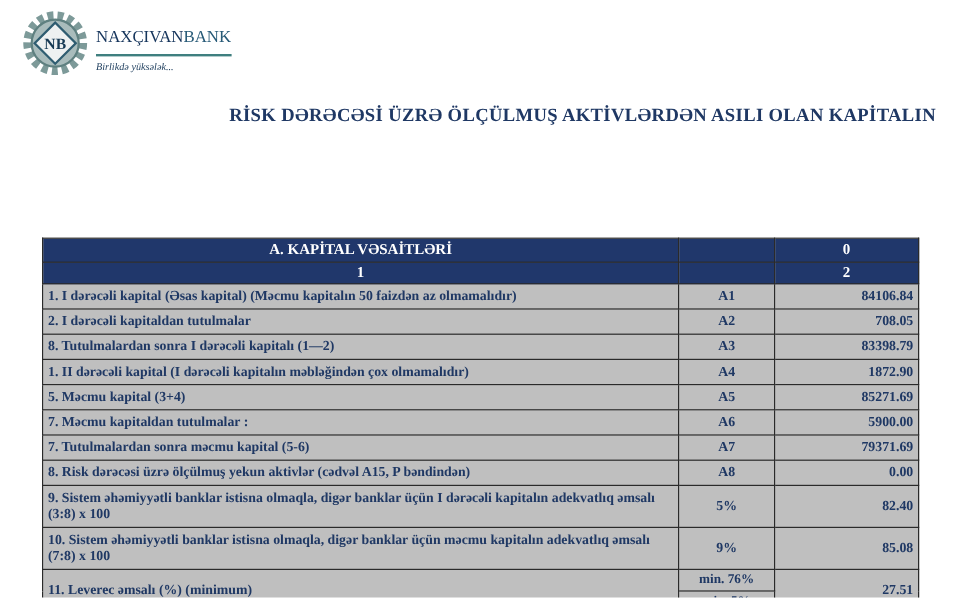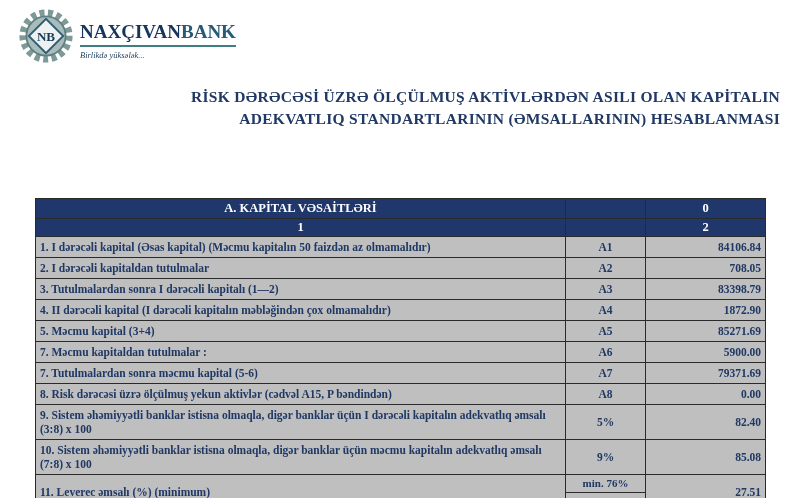--- a/index.html
+++ b/index.html
@@ -2,21 +2,21 @@
 <html><head>
 <meta charset="utf-8">
 <style>
   html,body{margin:0;padding:0;background:#ffffff;}
   body{width:800px;height:498px;overflow:hidden;font-family:"Liberation Serif",serif;}
   .page{position:relative;width:780px;height:498px;background:#ffffff;}
 
   
   .logo{position:absolute;left:18px;top:8px;display:flex;align-items:flex-start;}
   .logo-text{margin-left:6px;margin-top:14px;display:flex;flex-direction:column;}
-  .logo-name{font-size:19px;font-weight:bold;color:#16355c;letter-spacing:0px;white-space:nowrap;line-height:20px;text-align:center;}
+  .logo-name{font-size:14px;font-weight:normal;color:#16355c;letter-spacing:0px;white-space:nowrap;line-height:20px;text-align:center;}
   .logo-name .bank{color:#275a77;}
   .logo-rule{height:2px;background:#3f7f7f;margin-top:3px;width:100%;}
   .logo-tagline{font-size:8.5px;font-style:italic;color:#1c3c5c;text-align:left;margin-top:3px;}
 
   
   .title{position:absolute;left:0;right:0;top:86px;text-align:right;color:#1f3864;font-weight:bold;font-size:15.5px;line-height:22px;letter-spacing:0.3px;}
   .dateblock{position:absolute;right:35px;top:157px;text-align:right;color:#111111;font-size:13.5px;line-height:19px;}
 
   
   table.cap{position:absolute;left:35px;top:198px;width:730px;border-collapse:collapse;table-layout:fixed;}
@@ -46,21 +46,20 @@
     </svg>
     <div class="logo-text">
       <div class="logo-name"><span>NAXÇIVAN</span><span class="bank">BANK</span></div>
       <div class="logo-rule"></div>
       <div class="logo-tagline">Birlikdə yüksələk...</div>
     </div>
   </div>
 
   <div class="title">
     <div>RİSK DƏRƏCƏSİ ÜZRƏ ÖLÇÜLMUŞ AKTİVLƏRDƏN ASILI OLAN KAPİTALIN</div>
-    <div>ADEKVATLIQ STANDARTLARININ (ƏMSALLARININ) HESABLANMASI</div>
   </div>
 
 
   <table class="cap">
     <colgroup>
         <col class="c-label">
         <col class="c-code">
         <col class="c-value">
       </colgroup>
     <tbody>
@@ -79,26 +78,26 @@
         <td class="lbl">1. I dərəcəli kapital (Əsas kapital) (Məcmu kapitalın 50 faizdən  az olmamalıdır)</td>
         <td class="code">A1</td>
         <td class="val">84106.84</td>
       </tr>
       <tr class="r">
         <td class="lbl">2. I dərəcəli kapitaldan  tutulmalar</td>
         <td class="code">A2</td>
         <td class="val">708.05</td>
       </tr>
       <tr class="r">
-        <td class="lbl">3. Tutulmalardan  sonra I dərəcəli kapitalı (1—2)</td>
+        <td class="lbl">8. Tutulmalardan  sonra I dərəcəli kapitalı (1—2)</td>
         <td class="code">A3</td>
         <td class="val">83398.79</td>
       </tr>
       <tr class="r">
-        <td class="lbl">4. II dərəcəli  kapital (I dərəcəli  kapitalın  məbləğindən çox olmamalıdır)</td>
+        <td class="lbl">1. II dərəcəli  kapital (I dərəcəli  kapitalın  məbləğindən çox olmamalıdır)</td>
         <td class="code">A4</td>
         <td class="val">1872.90</td>
       </tr>
       <tr class="r">
         <td class="lbl">5. Məcmu kapital (3+4)</td>
         <td class="code">A5</td>
         <td class="val">85271.69</td>
       </tr>
       <tr class="r">
         <td class="lbl">7. Məcmu kapitaldan tutulmalar :</td>

